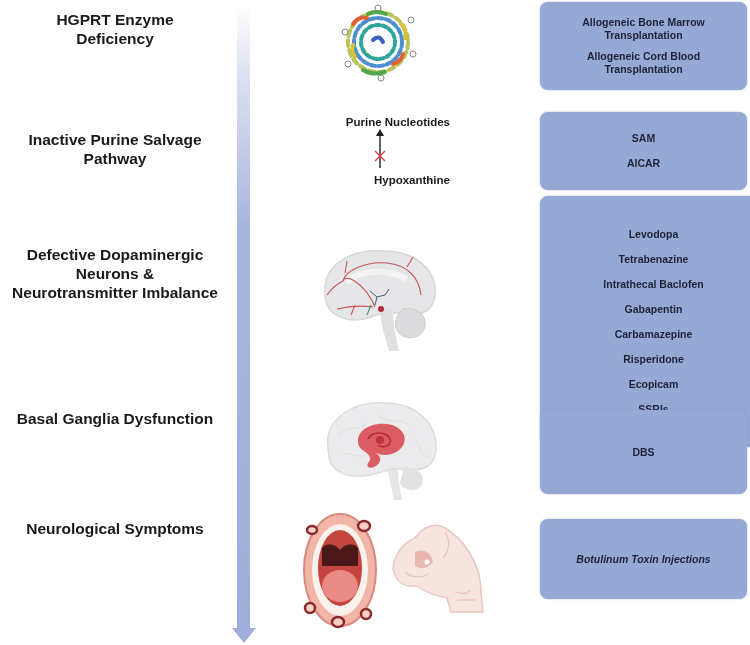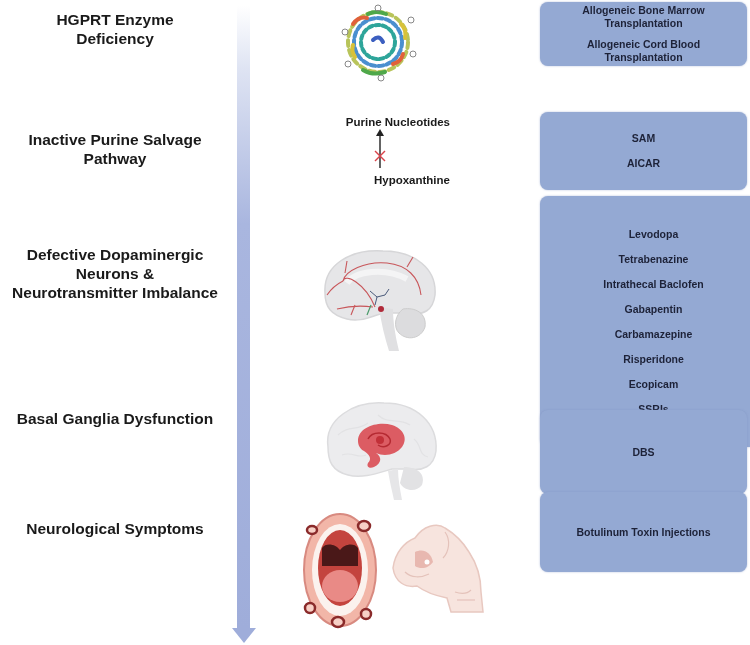--- a/index.html
+++ b/index.html
@@ -142,21 +142,21 @@
   <path d="M30 40 C38 36 46 40 48 50 C44 56 36 58 30 54 Z" fill="#e8b8b0"></path>
   <circle cx="42" cy="50" r="2.5" fill="#ffffff"></circle>
   <g fill="none" stroke="#e4c2ba" stroke-width="1.2">
     <path d="M20 60 C26 66 36 66 44 62"></path>
       <path d="M60 20 C66 28 64 40 58 46"></path>
     <path d="M70 80 C76 82 82 82 86 78"></path>
       <path d="M72 88 L90 88"></path>
   </g>
 </svg>
 
-<div class="box" style="top:2px;height:64px;">
+<div class="box" style="top:2px;height:88px;">
   <div class="item" style="margin-bottom:8px;">
     <div>Allogeneic Bone Marrow</div>
     <div>Transplantation</div>
   </div>
   <div class="item">
     <div>Allogeneic Cord Blood</div>
     <div>Transplantation</div>
   </div>
 </div>
 
@@ -173,15 +173,15 @@
   <div class="item" style="margin:0 0 12px;">Carbamazepine</div>
   <div class="item" style="margin:0 0 12px;">Risperidone</div>
   <div class="item" style="margin:0 0 12px;">Ecopicam</div>
   <div class="item">SSRIs</div>
 </div>
 
 <div class="box" style="top:410px;height:84px;">
   <div class="item">DBS</div>
 </div>
 
-<div class="box" style="top:492px;height:80px;">
+<div class="box" style="top:519px;height:80px;font-style:italic;">
   <div class="item">Botulinum Toxin Injections</div>
 </div>
 
 </body></html>

